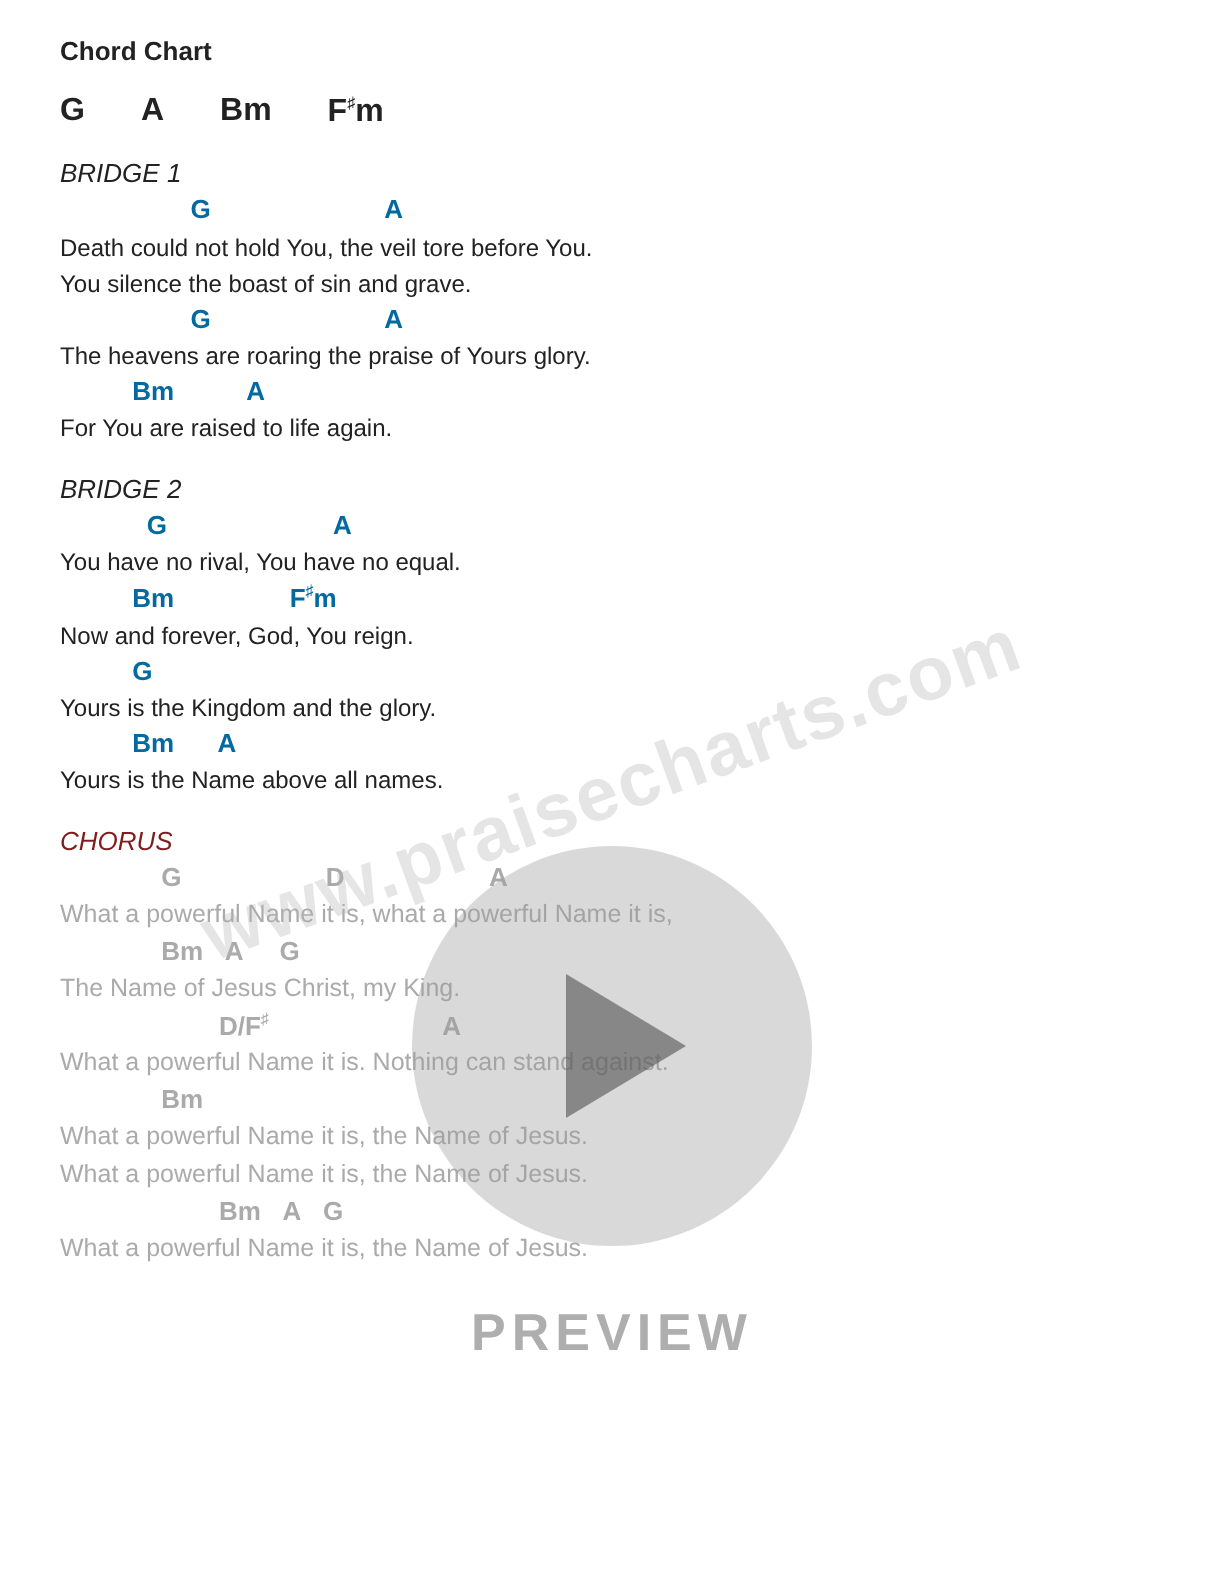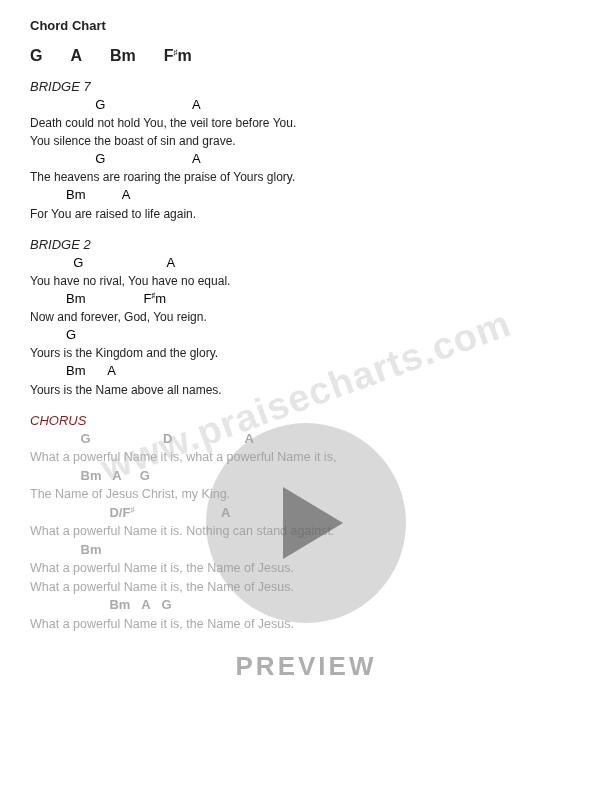--- a/index.html
+++ b/index.html
@@ -78,22 +78,22 @@
 
     .lyric-line {
       font-size: 12px;
       color: #222;
       line-height: 1.5;
       position: relative;
     }
 
     .chord-line {
       font-size: 13px;
-      font-weight: normal;
-      color: #000000;
+      font-weight: bold;
+      color: #0369a1;
       line-height: 1.4;
       letter-spacing: 0;
       padding-left: 0;
     }
 
     .indent2 {
       padding-left: 40px;
     }
 
     .section-gap {
@@ -203,21 +203,21 @@
   </div>
 
   <div class="chord-row">
     <span class="chord-symbol">G</span>
     <span class="chord-symbol">A</span>
     <span class="chord-symbol">Bm</span>
     <span class="chord-symbol">F<sup>♯</sup>m</span>
   </div>
 
   <div class="lyric-block section-gap">
-    <div class="section-label">BRIDGE 7</div>
+    <div class="section-label">BRIDGE 1</div>
 
     <div class="chord-line indent2">&nbsp;&nbsp;&nbsp;&nbsp;&nbsp;&nbsp;&nbsp;G&nbsp;&nbsp;&nbsp;&nbsp;&nbsp;&nbsp;&nbsp;&nbsp;&nbsp;&nbsp;&nbsp;&nbsp;&nbsp;&nbsp;&nbsp;&nbsp;&nbsp;&nbsp;&nbsp;&nbsp;&nbsp;&nbsp;&nbsp;&nbsp;A</div>
     <div class="lyric-line">Death could not hold You, the veil tore before You.</div>
 
     <div class="lyric-line">You silence the boast of sin and grave.</div>
 
     <div class="chord-line indent2">&nbsp;&nbsp;&nbsp;&nbsp;&nbsp;&nbsp;&nbsp;G&nbsp;&nbsp;&nbsp;&nbsp;&nbsp;&nbsp;&nbsp;&nbsp;&nbsp;&nbsp;&nbsp;&nbsp;&nbsp;&nbsp;&nbsp;&nbsp;&nbsp;&nbsp;&nbsp;&nbsp;&nbsp;&nbsp;&nbsp;&nbsp;A</div>
     <div class="lyric-line">The heavens are roaring the praise of Yours glory.</div>
 
     <div class="chord-line">&nbsp;&nbsp;&nbsp;&nbsp;&nbsp;&nbsp;&nbsp;&nbsp;&nbsp;&nbsp;Bm&nbsp;&nbsp;&nbsp;&nbsp;&nbsp;&nbsp;&nbsp;&nbsp;&nbsp;&nbsp;A</div>

